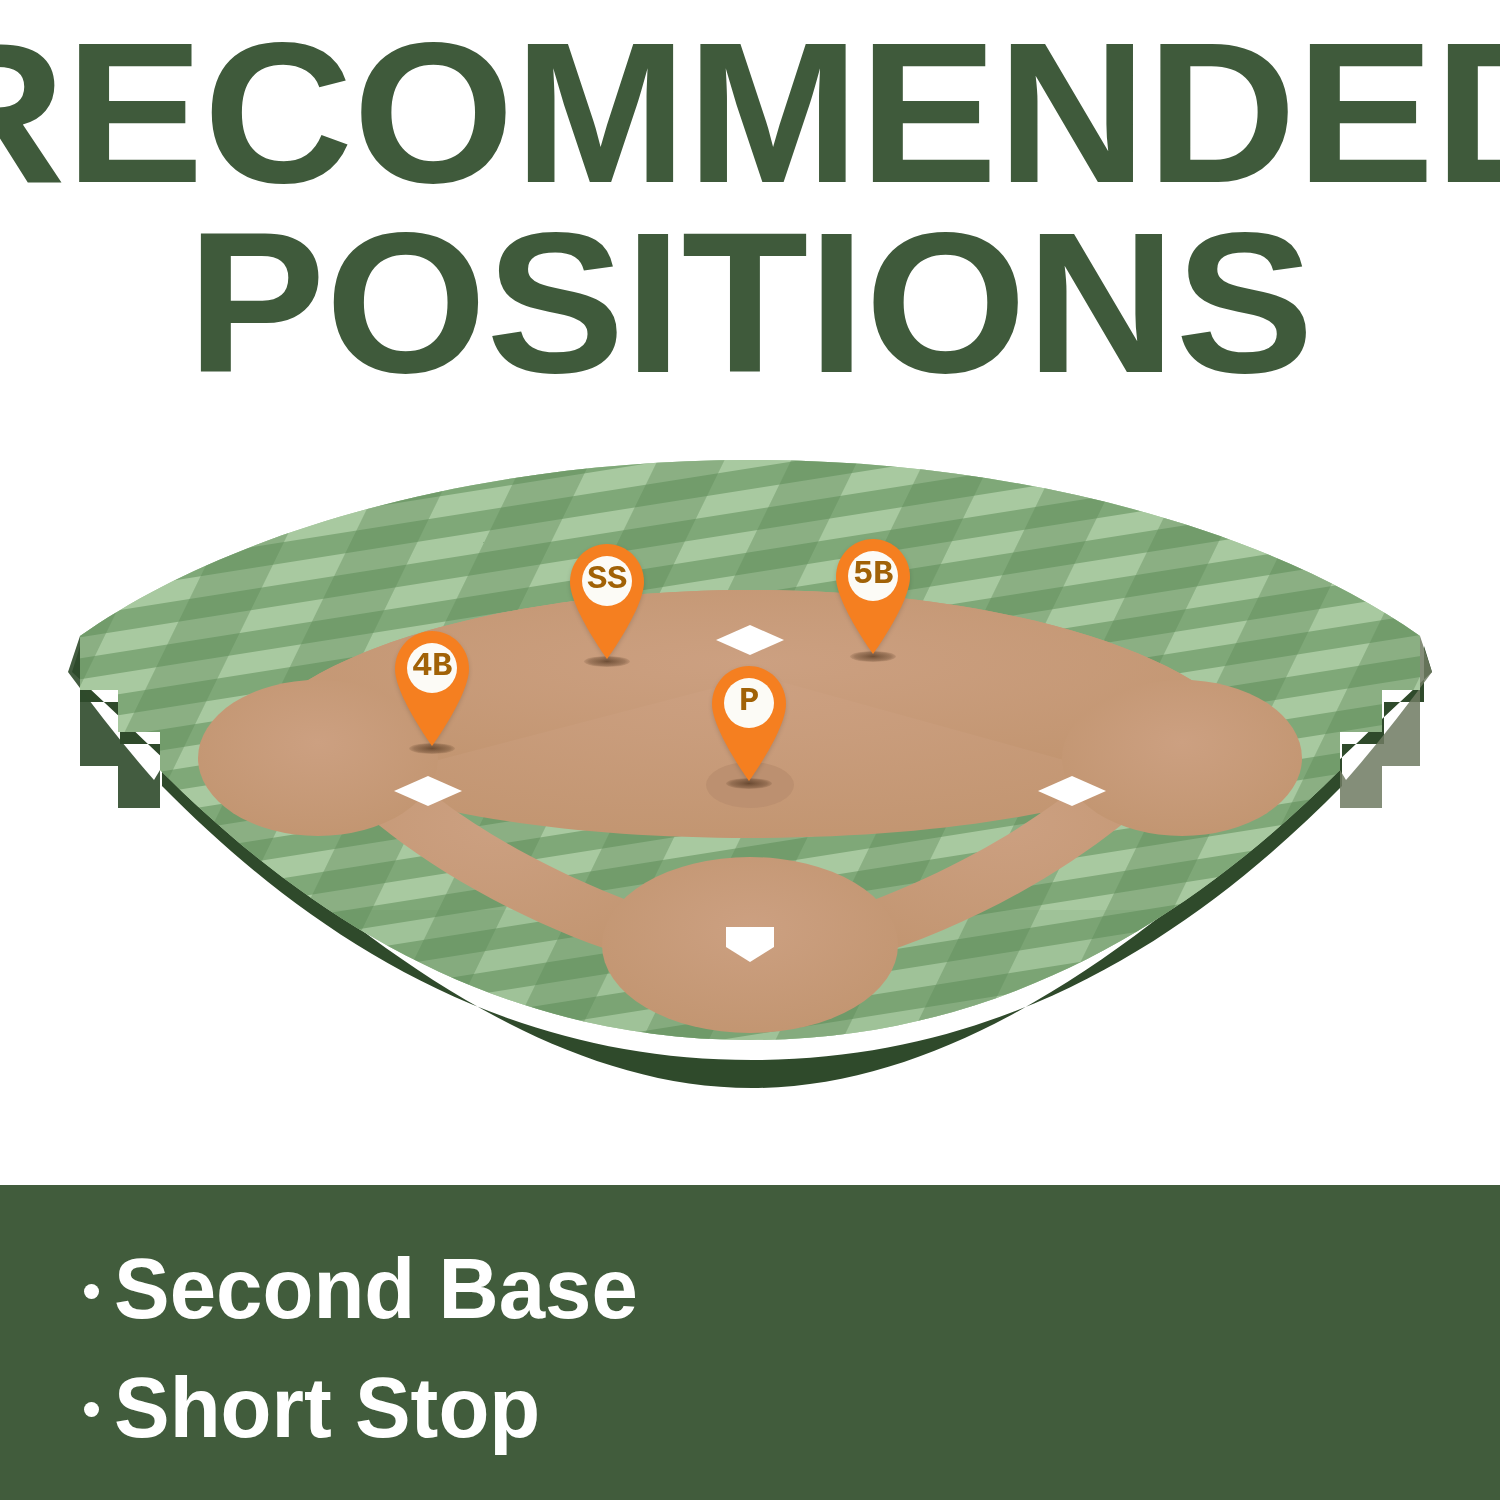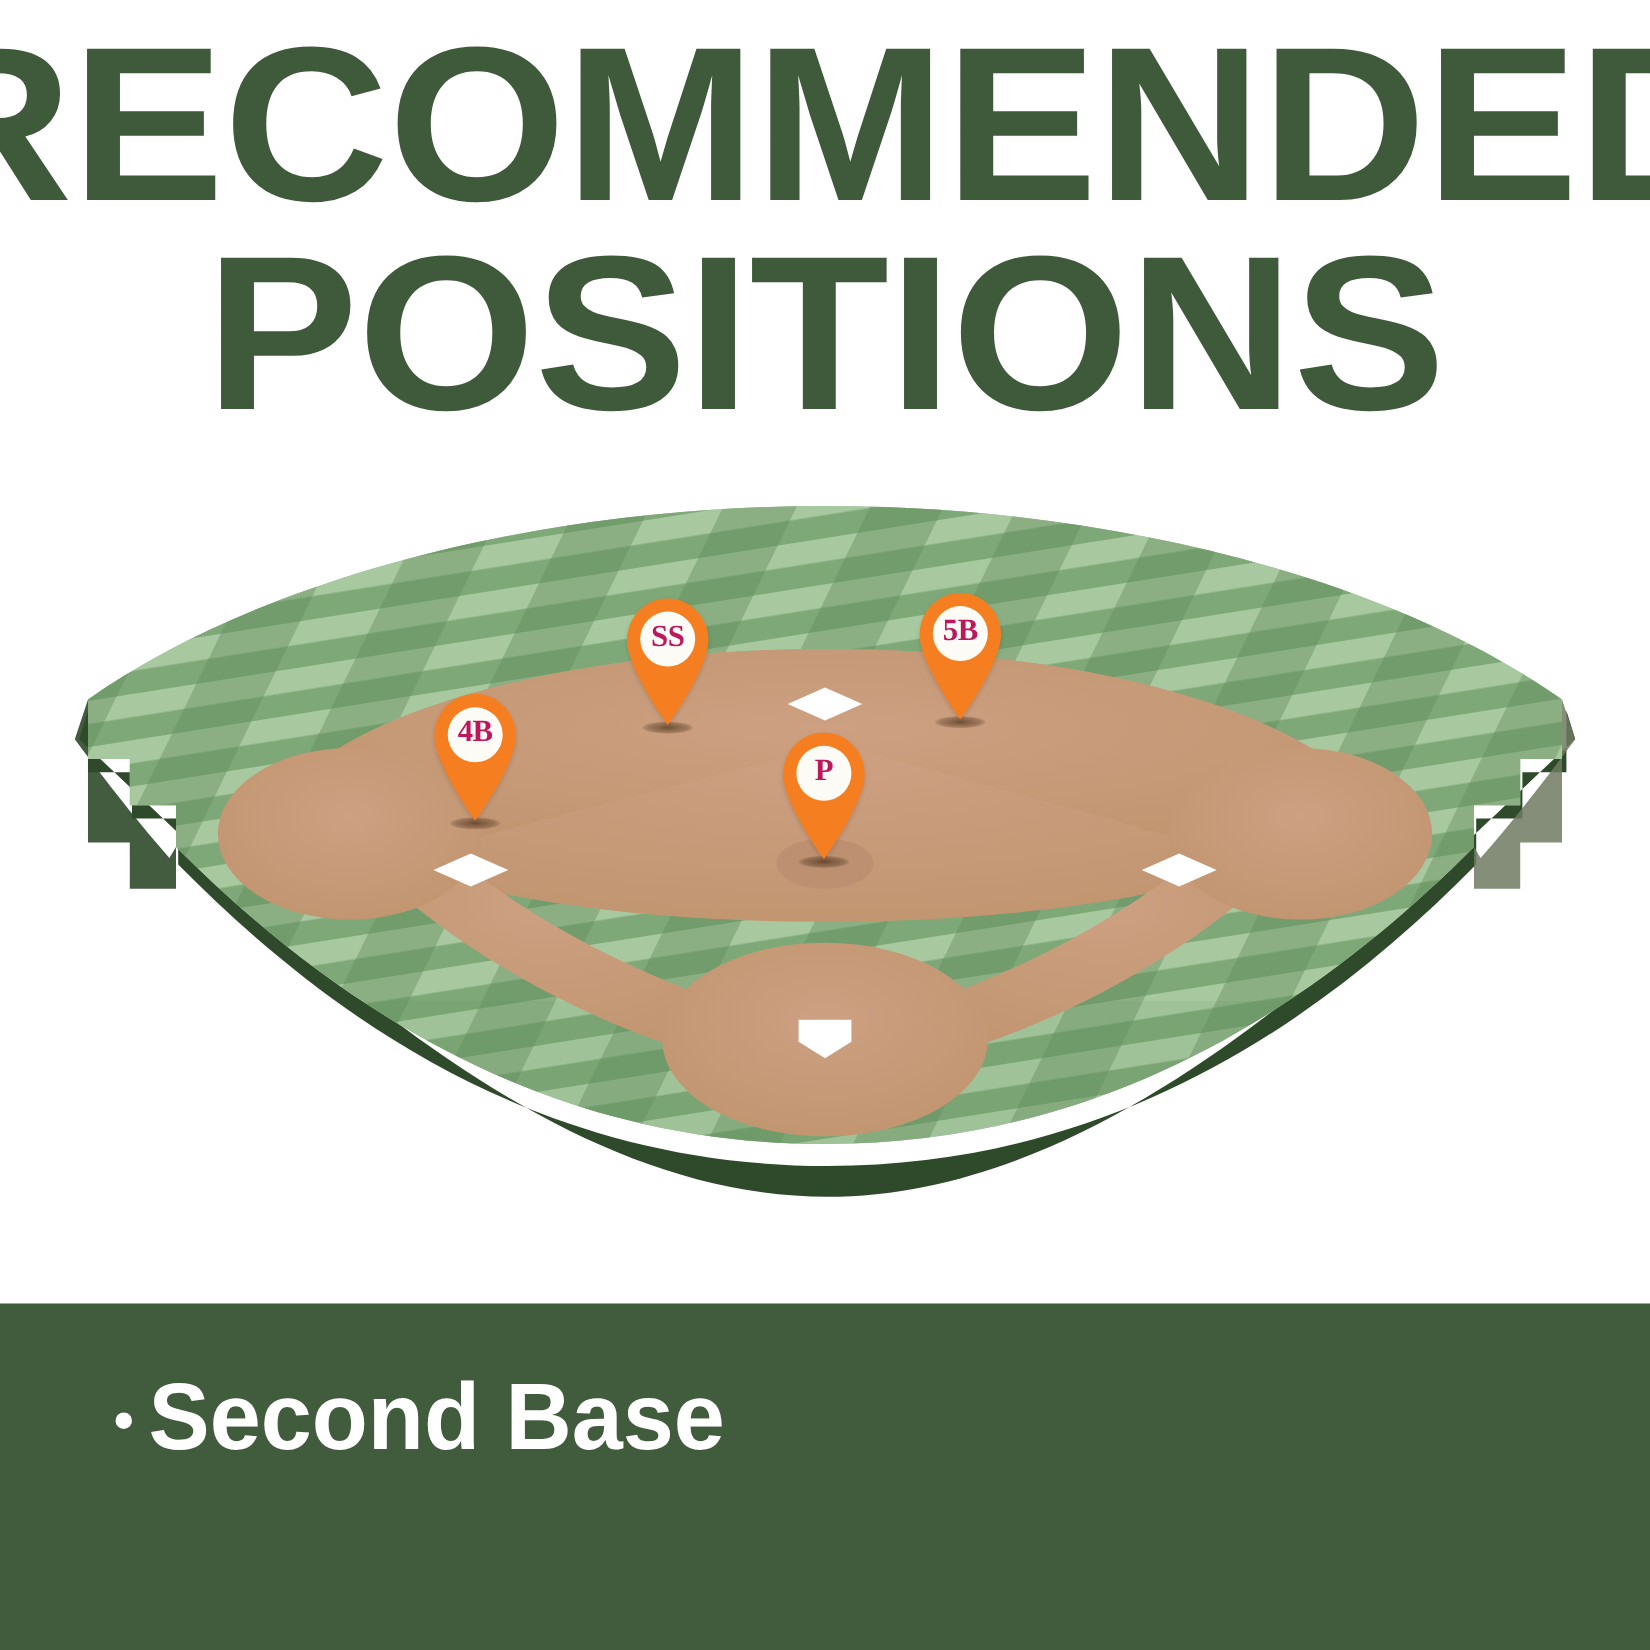--- a/index.html
+++ b/index.html
@@ -92,24 +92,24 @@
   }
   .pin-label {
     position: absolute;
     left: 0;
     top: 6px;
     width: 86px;
     height: 62px;
     display: flex;
     align-items: center;
     justify-content: center;
-    font-family: Liberation Serif, serif;
+    font-family: Liberation Mono, monospace;
     font-weight: bold;
-    font-size: 28px;
-    color: #be185d;
+    font-size: 34px;
+    color: #a16207;
     letter-spacing: -0.5px;
     line-height: 1;
   }
 
   
   .footer {
     position: absolute;
     left: 0;
     top: 1185px;
     width: 1500px;
@@ -127,21 +127,21 @@
     grid-template-rows: 1fr 1fr;
     align-items: center;
     padding: 44px 0 34px 0;
     box-sizing: border-box;
   }
   .footer-item {
     display: flex;
     align-items: center;
     color: #FFFFFF;
   }
-  .footer-item.col-left  { padding-left: 105px; }
+  .footer-item.col-left  { padding-left: 84px; }
   .footer-item.col-right { padding-left: 868px; }
   .footer-bullet {
     width: 15px;
     height: 15px;
     border-radius: 50%;
     background: #FFFFFF;
     margin-right: 15px;
     flex: 0 0 auto;
     margin-top: 6px;
   }
@@ -351,20 +351,24 @@
     <div class="footer-item col-left">
       <span class="footer-bullet"></span>
       <span class="footer-label">Second Base</span>
     </div>
 
     <div class="footer-item col-right">
       
       
     </div>
 
+    <div class="footer-item col-left">
+      <span class="footer-bullet"></span>
+      <span class="footer-label">Short Stop</span>
+    </div>
 
     <div class="footer-item col-right">
       
       
     </div>
 
   </div>
 </div>
 
 </body></html>

